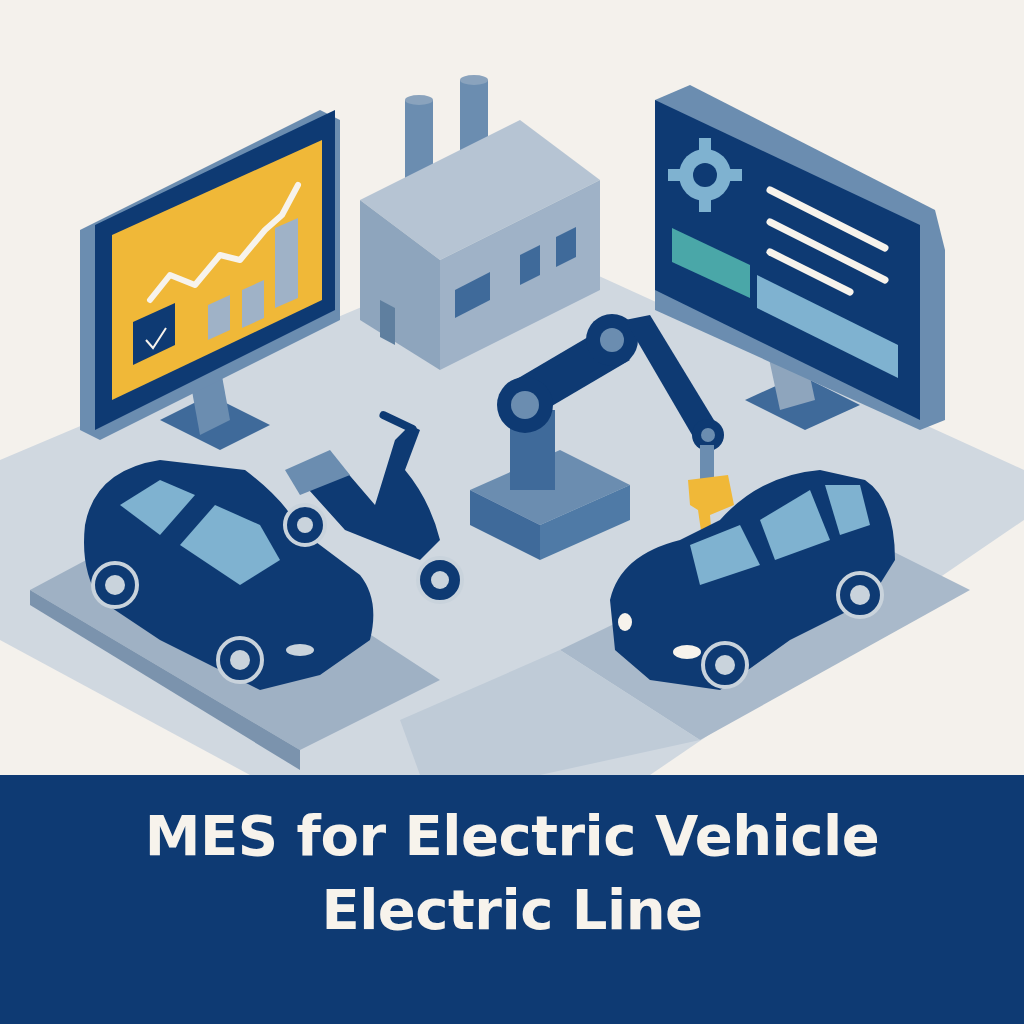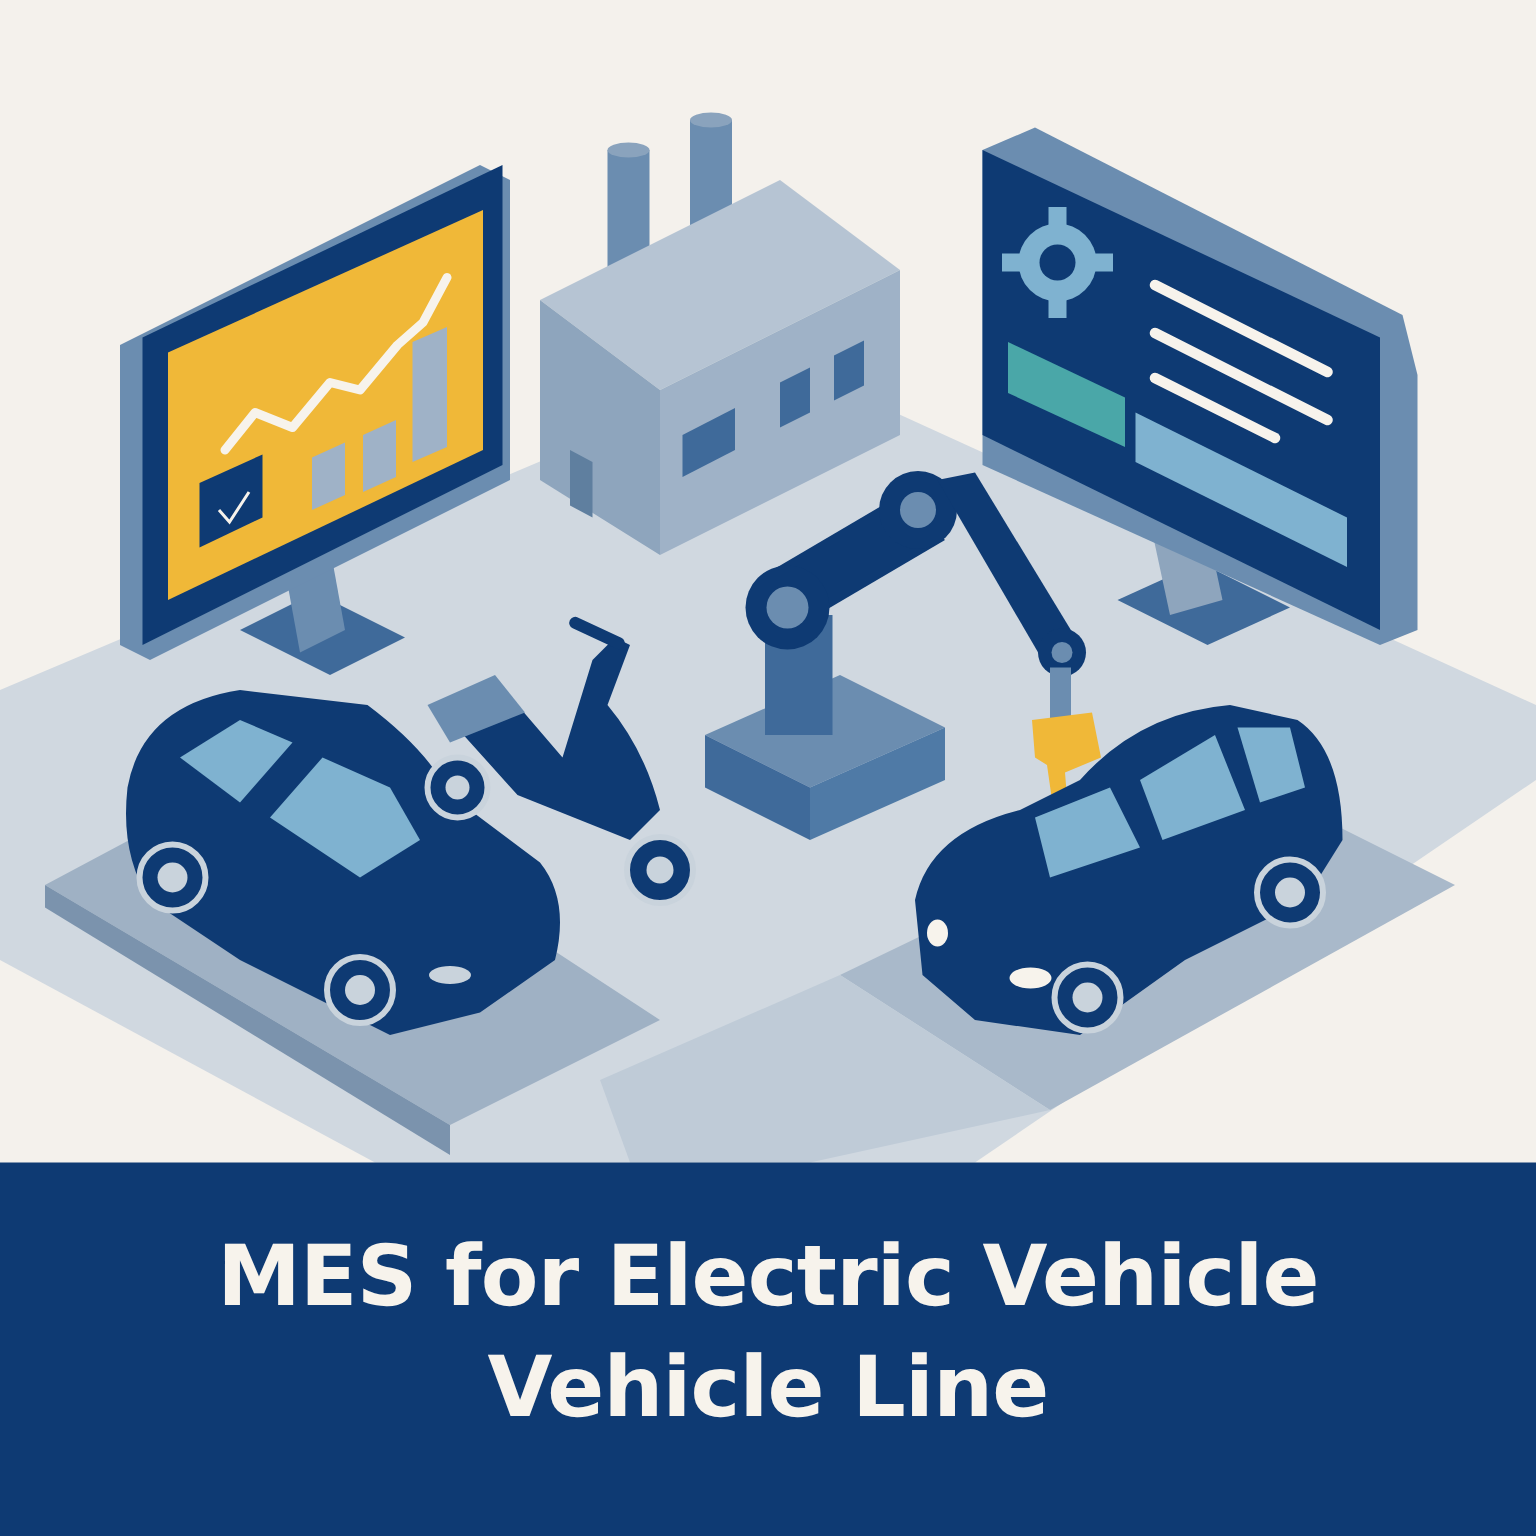--- a/index.html
+++ b/index.html
@@ -1,19 +1,19 @@
 <!DOCTYPE html>
 <html><head>
 <meta charset="utf-8">
 <style>
   html, body { margin: 0; padding: 0; }
   body { width: 1024px; height: 1024px; background: #f4f1ec; overflow: hidden; position: relative; font-family: "Liberation Sans", sans-serif; }
   .scene { position: absolute; left: 0; top: 0; width: 1024px; height: 780px; }
   .banner { position: absolute; left: 0; top: 775px; width: 1024px; height: 249px; background: #0e3a73; display: flex; align-items: flex-start; justify-content: center; }
-  .banner-title { margin-top: 40px; color: #f7f3ec; font-family: "DejaVu Sans", sans-serif; font-weight: bold; font-size: 56px; line-height: 74px; text-align: center; letter-spacing: -0.5px; }
+  .banner-title { margin-top: 24px; color: #f7f3ec; font-family: "DejaVu Sans", sans-serif; font-weight: bold; font-size: 56px; line-height: 74px; text-align: center; letter-spacing: -0.5px; }
 </style>
 </head>
 <body>
 
 <div class="scene">
   <svg width="1024" height="780" viewBox="0 0 1024 780" xmlns="http://www.w3.org/2000/svg">
 
     <g>
       <polygon points="0,460 520,240 1024,470 1024,520 650,775 250,775 0,640" fill="#d0d8e0"></polygon>
       <polygon points="30,590 180,510 440,680 300,750" fill="#9fb1c4"></polygon>
@@ -119,15 +119,15 @@
       <circle cx="860" cy="595" r="10" fill="#c9d3dc"></circle>
       <ellipse cx="687" cy="652" rx="14" ry="7" fill="#f7f3ec"></ellipse>
       <ellipse cx="625" cy="622" rx="7" ry="9" fill="#f7f3ec"></ellipse>
     </g>
   </svg>
 </div>
 
 <div class="banner">
   <div class="banner-title">
     <div>MES for Electric Vehicle</div>
-    <div>Vehicle Line</div>
+    <div>Electric Line</div>
   </div>
 </div>
 
 </body></html>

